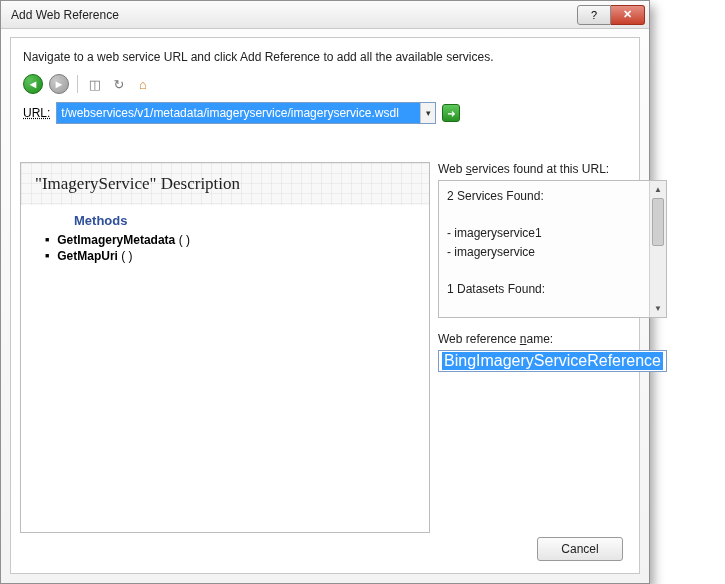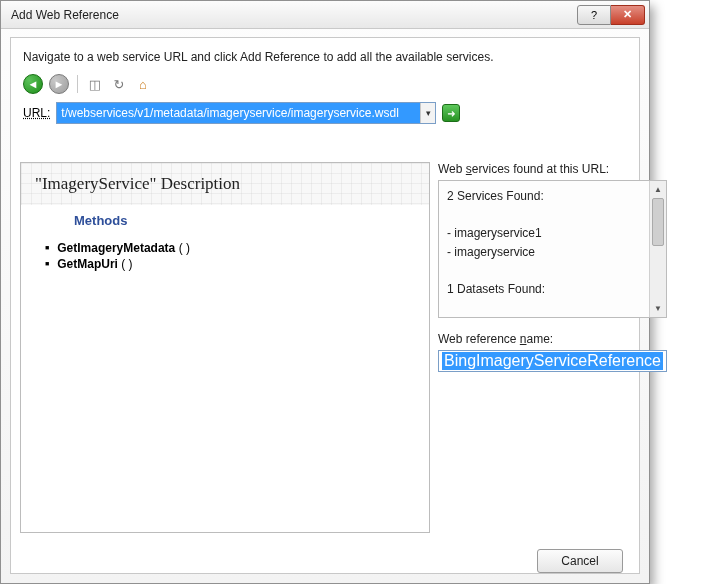--- a/index.html
+++ b/index.html
@@ -59,21 +59,21 @@
   }
   .leftpane .hdrtex {
     height:42px; background:
       linear-gradient(90deg, rgba(200,200,200,.25) 0, rgba(200,200,200,.25) 1px, transparent 1px) 0 0/10px 10px,
       linear-gradient(rgba(200,200,200,.25) 0, rgba(200,200,200,.25) 1px, transparent 1px) 0 0/10px 10px,
       #f8f8f8;
     display:flex; align-items:center; padding-left:14px;
   }
   .leftpane h2 { font-size:17px; font-weight:normal; color:#222; font-family:Georgia,serif; }
   .leftpane .content { padding: 8px 14px; font-size:12px; }
-  .leftpane .sect { font-weight:bold; color:#2e4f9a; font-size:13px; margin-bottom:12px;padding-left:39px; }
+  .leftpane .sect { font-weight:bold; color:#2e4f9a; font-size:13px; margin-bottom:4px;padding-left:39px; }
   .leftpane ul { list-style:none; padding-left:10px; }
   .leftpane li { padding:1px 0; }
   .leftpane li::before { content:"■"; font-size:7px; margin-right:8px; vertical-align:2px; }
   .leftpane li b { font-weight:bold; }
   .rightpane { flex:1; display:flex; flex-direction:column; font-size:12px; }
   .rlabel { margin-bottom:4px; color:#222; }
   .servicesbox {
     border:1px solid #bcbcbc; background:#fdfdfd; height:138px; position:relative; overflow:hidden;
   }
   .servicesbox .sbcontent { padding:6px 8px; line-height:1.55; color:#222; }
@@ -81,21 +81,21 @@
   .servicesbox .scrollbar .arr { height:17px; display:flex; align-items:center; justify-content:center; font-size:8px; color:#555; }
   .servicesbox .scrollbar .thumb { position:absolute; top:17px; left:2px; right:2px; height:48px; background:#cfcfcf; border:1px solid #aaa; border-radius:2px; }
   .selectedtext { background:#3399ff; color:#fff; display:inline-block; height:18px; line-height:18px; padding:0 2px; font-size:16px; }
   .refname-wrap { border:1px solid #7a9ec7; height:22px; padding:1px 3px; background:#fff; }
   .addrow { display:flex; justify-content:flex-end; margin-top:18px; }
   .addbtn {
     min-width:118px; height:26px; border:1px solid #3d87d6; border-radius:3px;
     background:linear-gradient(#eaf3fd,#c9e0fa); font-size:12px; font-weight:bold; color:#0b2e57;
     box-shadow: inset 0 0 0 1px #fff;
   }
-  .footer { position:absolute; right:16px; bottom:0;border-radius:10px; }
+  .footer { position:absolute; right:16px; bottom:12px;border-radius:10px; }
   .cancelbtn {
     min-width:86px; height:24px; border:1px solid #9a9a9a; border-radius:3px;
     background:linear-gradient(#fcfcfc,#e6e6e6); font-size:12px; color:#222;
   }
   .u { text-decoration:underline; }
 </style>
 </head>
 <body>
 
 <div class="window">

